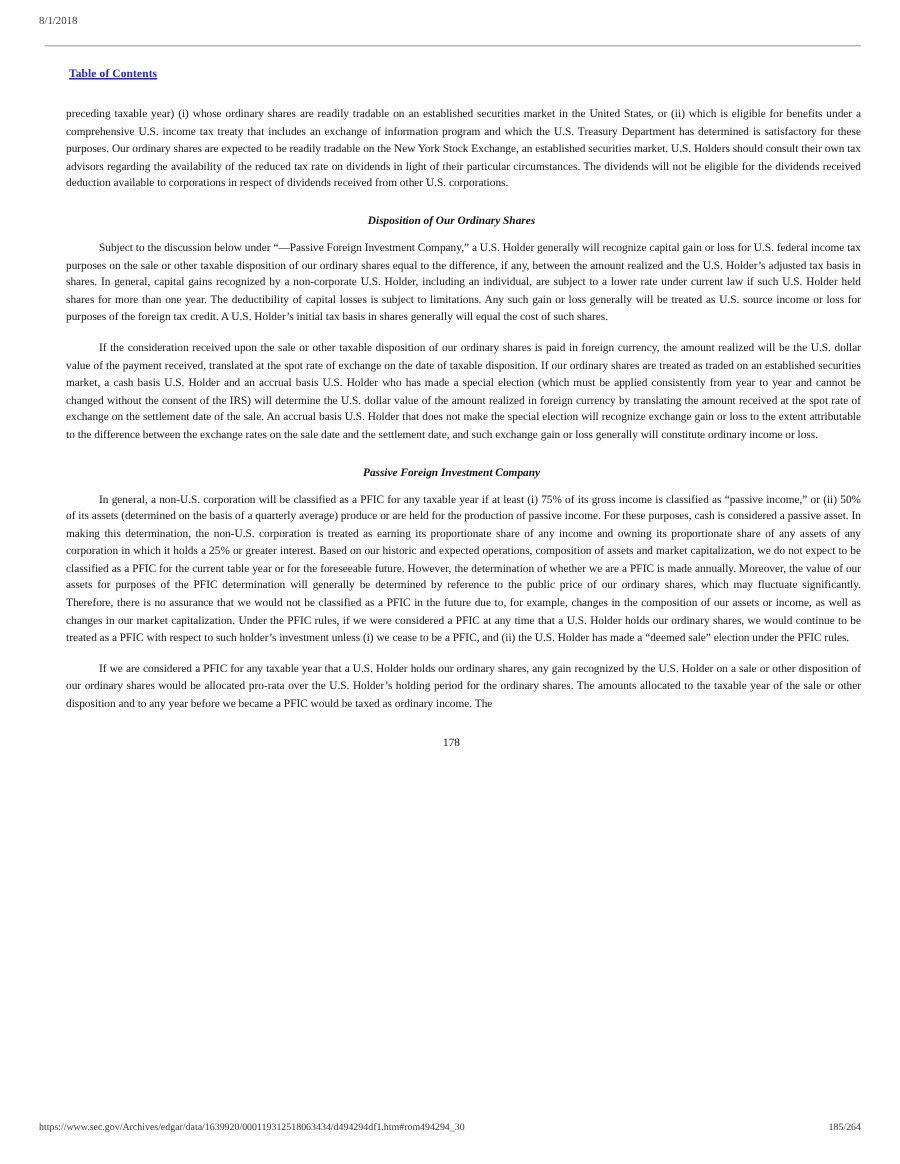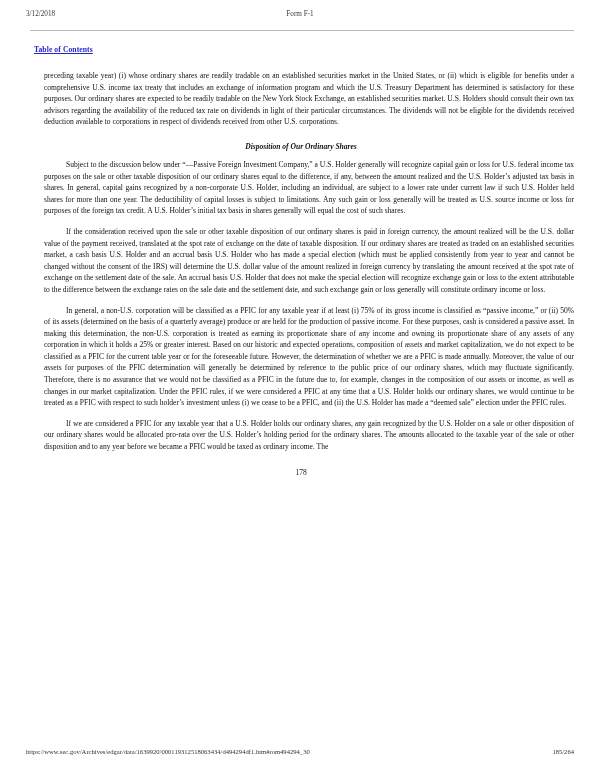--- a/index.html
+++ b/index.html
@@ -65,21 +65,21 @@
     width: 546px;
   }
 
   .toc-link {
     display: inline-block;
     font-family: "Liberation Serif", serif;
     font-size: 7.6px;
     font-weight: bold;
     color: #2626cc;
     text-decoration: underline;
-    margin: 0 0 0 6px;
+    margin: 0 0 0 18px;
     letter-spacing: 0.1px;
     cursor: pointer;
   }
 
   .body-block {
     margin-top: 14px;
   }
 
   p.para {
     margin: 0 0 9px 16px;
@@ -133,35 +133,35 @@
     top: 0;
     white-space: nowrap;
   }
 </style>
 </head>
 <body>
 
 <div class="page">
 
   <div class="print-header">
-    <span class="ph-date">3/12/2018</span>
-    <span class="ph-title">Form F-1</span>
+    <span class="ph-date">8/1/2018</span>
   </div>
 
   <div class="header-rule"></div>
 
   <div class="content">
 
     <a class="toc-link" href="#" style="color: rgb(38, 38, 204);">Table of Contents</a>
 
     <div class="body-block">
         <p class="para noindent">preceding taxable year) (i) whose ordinary shares are readily tradable on an established securities market in the United States, or (ii) which is eligible for benefits under a comprehensive U.S. income tax treaty that includes an exchange of information program and which the U.S. Treasury Department has determined is satisfactory for these purposes. Our ordinary shares are expected to be readily tradable on the New York Stock Exchange, an established securities market. U.S. Holders should consult their own tax advisors regarding the availability of the reduced tax rate on dividends in light of their particular circumstances. The dividends will not be eligible for the dividends received deduction available to corporations in respect of dividends received from other U.S. corporations.</p>
         <h4 class="sec-head">Disposition of Our Ordinary Shares</h4>
         <p class="para">Subject to the discussion below under “—Passive Foreign Investment Company,” a U.S. Holder generally will recognize capital gain or loss for U.S. federal income tax purposes on the sale or other taxable disposition of our ordinary shares equal to the difference, if any, between the amount realized and the U.S. Holder’s adjusted tax basis in shares. In general, capital gains recognized by a non-corporate U.S. Holder, including an individual, are subject to a lower rate under current law if such U.S. Holder held shares for more than one year. The deductibility of capital losses is subject to limitations. Any such gain or loss generally will be treated as U.S. source income or loss for purposes of the foreign tax credit. A U.S. Holder’s initial tax basis in shares generally will equal the cost of such shares.</p>
         <p class="para">If the consideration received upon the sale or other taxable disposition of our ordinary shares is paid in foreign currency, the amount realized will be the U.S. dollar value of the payment received, translated at the spot rate of exchange on the date of taxable disposition. If our ordinary shares are treated as traded on an established securities market, a cash basis U.S. Holder and an accrual basis U.S. Holder who has made a special election (which must be applied consistently from year to year and cannot be changed without the consent of the IRS) will determine the U.S. dollar value of the amount realized in foreign currency by translating the amount received at the spot rate of exchange on the settlement date of the sale. An accrual basis U.S. Holder that does not make the special election will recognize exchange gain or loss to the extent attributable to the difference between the exchange rates on the sale date and the settlement date, and such exchange gain or loss generally will constitute ordinary income or loss.</p>
+        <h4 class="sec-head">Passive Foreign Investment Company</h4>
         <p class="para">In general, a non-U.S. corporation will be classified as a PFIC for any taxable year if at least (i) 75% of its gross income is classified as “passive income,” or (ii) 50% of its assets (determined on the basis of a quarterly average) produce or are held for the production of passive income. For these purposes, cash is considered a passive asset. In making this determination, the non-U.S. corporation is treated as earning its proportionate share of any income and owning its proportionate share of any assets of any corporation in which it holds a 25% or greater interest. Based on our historic and expected operations, composition of assets and market capitalization, we do not expect to be classified as a PFIC for the current table year or for the foreseeable future. However, the determination of whether we are a PFIC is made annually. Moreover, the value of our assets for purposes of the PFIC determination will generally be determined by reference to the public price of our ordinary shares, which may fluctuate significantly. Therefore, there is no assurance that we would not be classified as a PFIC in the future due to, for example, changes in the composition of our assets or income, as well as changes in our market capitalization. Under the PFIC rules, if we were considered a PFIC at any time that a U.S. Holder holds our ordinary shares, we would continue to be treated as a PFIC with respect to such holder’s investment unless (i) we cease to be a PFIC, and (ii) the U.S. Holder has made a “deemed sale” election under the PFIC rules.</p>
         <p class="para">If we are considered a PFIC for any taxable year that a U.S. Holder holds our ordinary shares, any gain recognized by the U.S. Holder on a sale or other disposition of our ordinary shares would be allocated pro-rata over the U.S. Holder’s holding period for the ordinary shares. The amounts allocated to the taxable year of the sale or other disposition and to any year before we became a PFIC would be taxed as ordinary income. The</p>
       </div>
 
     <div class="pagenum">178</div>
   </div>
 
   <div class="print-footer">
     <span class="pf-url">https://www.sec.gov/Archives/edgar/data/1639920/000119312518063434/d494294df1.htm#rom494294_30</span>
     <span class="pf-count">185/264</span>

